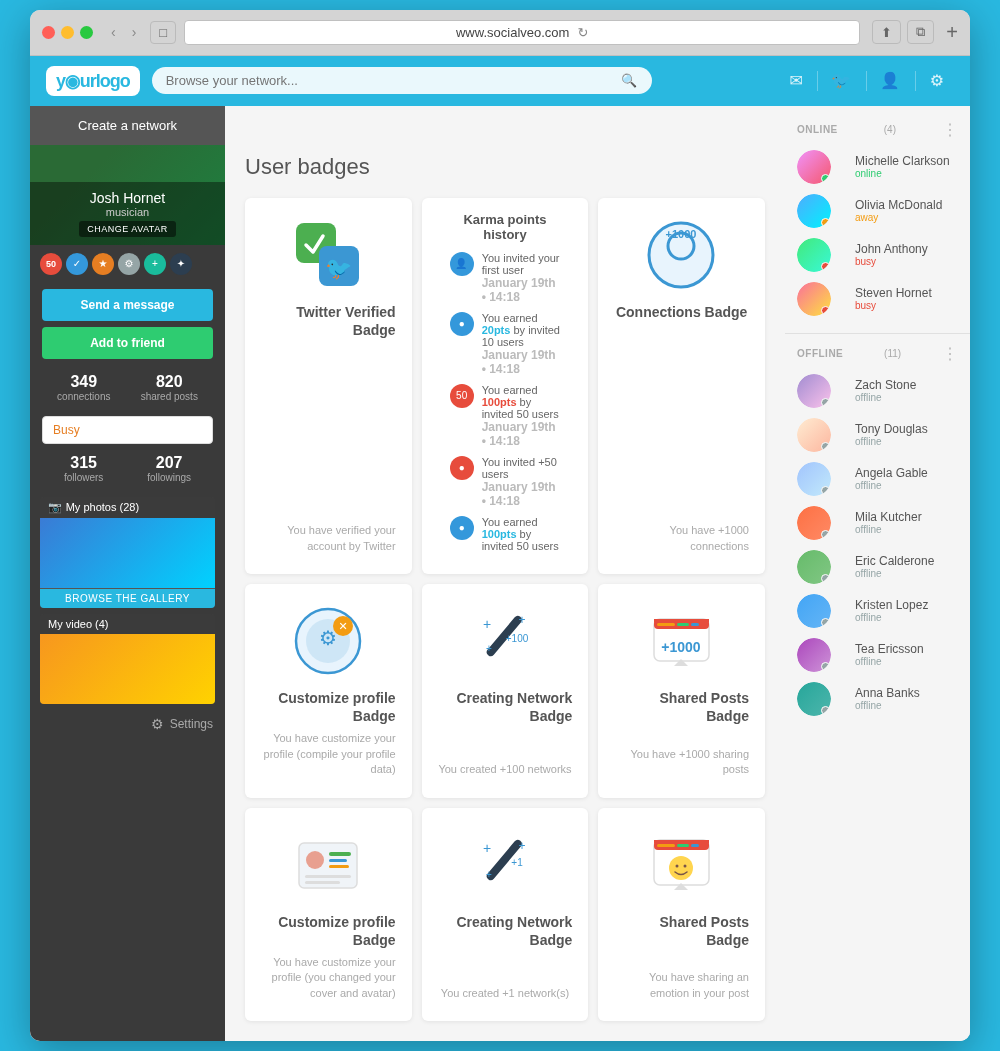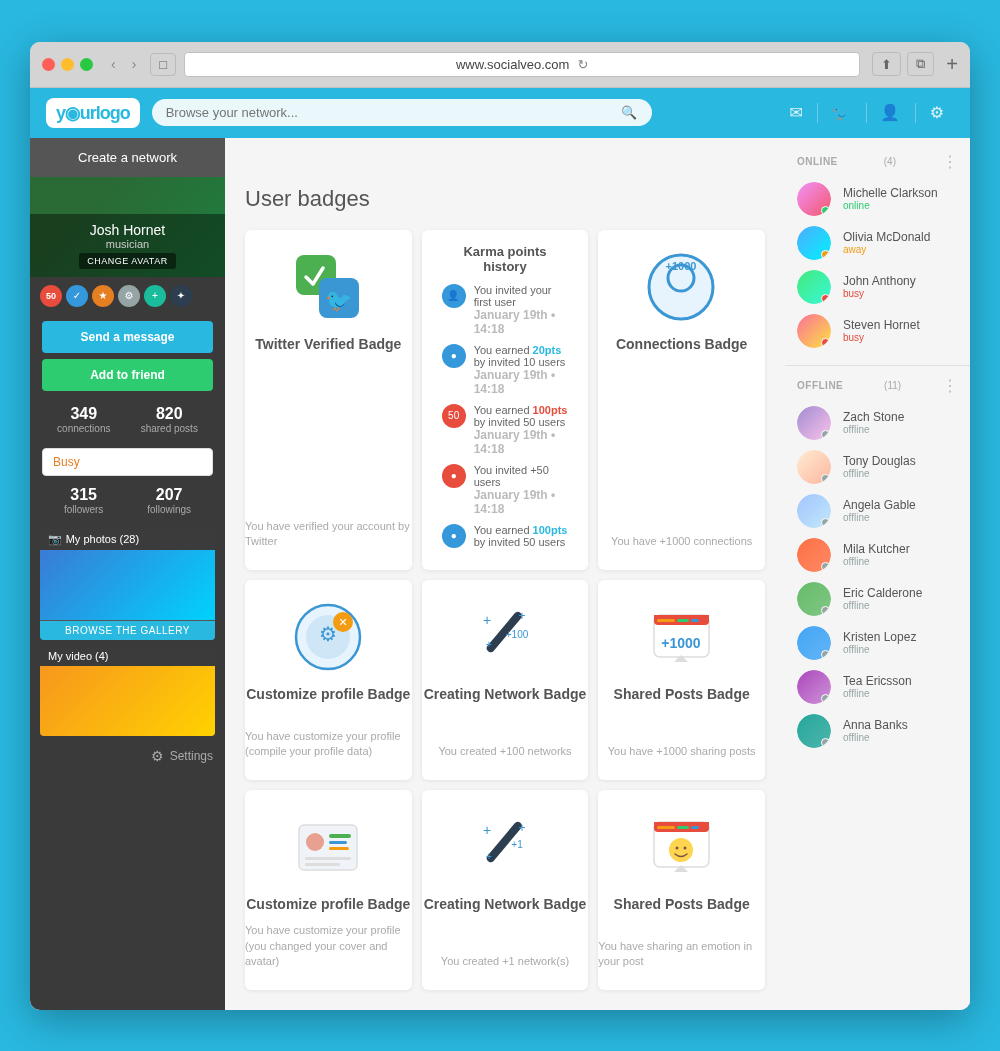--- a/index.html
+++ b/index.html
@@ -252,42 +252,42 @@
 
     .badges-grid {
       display: grid;
       grid-template-columns: repeat(3, 1fr);
       gap: 10px;
     }
 
     .badge-card {
       background: white;
       border-radius: 6px;
-      padding: 20px 0;
-      text-align: left;
+      padding: 20px 16px;
+      text-align: right;
       box-shadow: 0 1px 4px rgba(0,0,0,0.08);
       min-height: 200px;
       display: flex; flex-direction: column;
       align-items: center; justify-content: flex-start;
     }
 
     .badge-card-title {
       font-size: 14px; font-weight: bold; color: #555;
       margin: 10px 0 6px; line-height: 1.3;
     }
     .badge-card-desc {
       font-size: 11px; color: #aaa; line-height: 1.4;
       margin-top: auto;
     }
 
     
     .karma-card {
       background: white;
       border-radius: 6px;
-      padding: 14px 20px 14px;
+      padding: 14px 28px 14px;
       box-shadow: 0 1px 4px rgba(0,0,0,0.08);
       min-height: 200px;
       overflow: hidden;
     }
     .karma-title { font-size: 13px; font-weight: bold; color: #555; margin-bottom: 10px; text-align: center; }
     .karma-item {
       display: flex; align-items: flex-start; gap: 8px;
       margin-bottom: 8px; font-size: 11px; color: #666;
     }
     .karma-icon {
@@ -314,21 +314,21 @@
       padding: 4px 12px 6px;
     }
     .section-label {
       font-size: 10px; color: #aaa; font-weight: bold; letter-spacing: 0.5px;
       text-transform: uppercase;
     }
     .section-count { font-size: 10px; color: #aaa; }
     .section-more { color: #bbb; font-size: 16px; cursor: pointer; background: none; border: none; }
 
     .user-item {
-      display: flex; align-items: center; gap: 12px;
+      display: flex; align-items: center; gap: 24px;
       padding: 5px 12px; cursor: pointer;
     }
     .user-avatar {
       width: 34px; height: 34px; border-radius: 50%;
       flex-shrink: 0; position: relative;
       overflow: hidden;
     }
     .avatar-placeholder {
       width: 100%; height: 100%; border-radius: 50%;
     }

